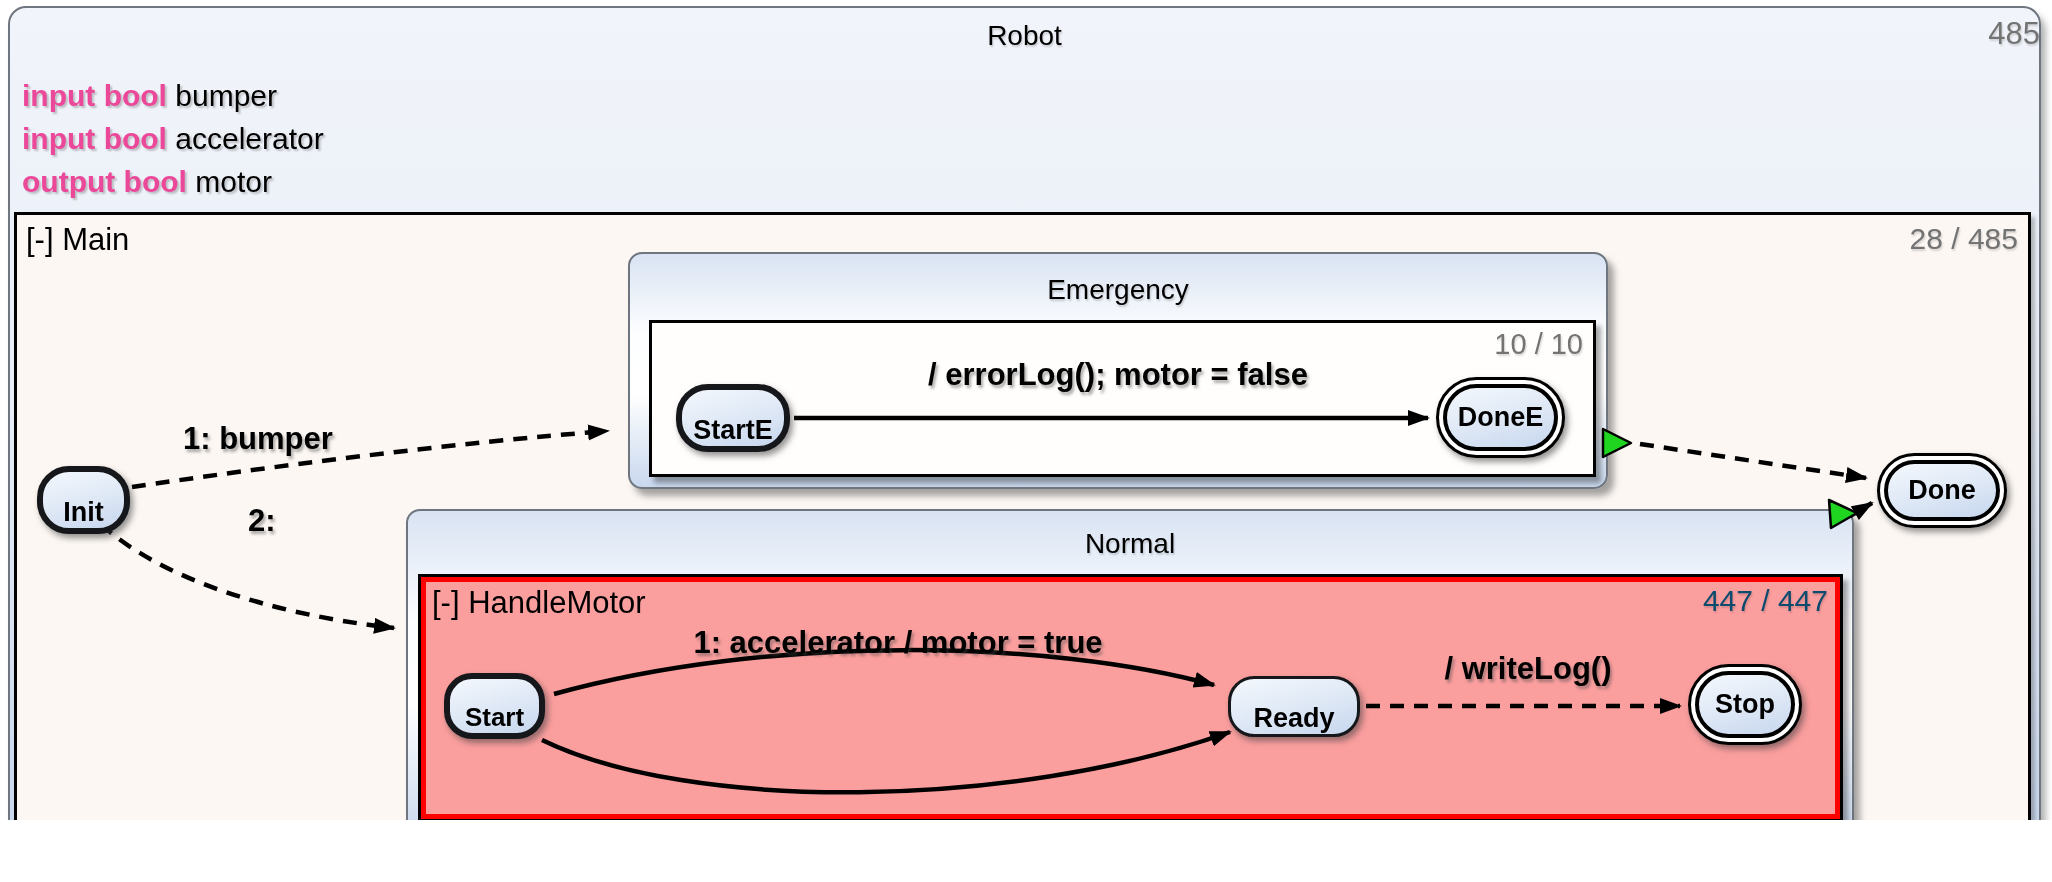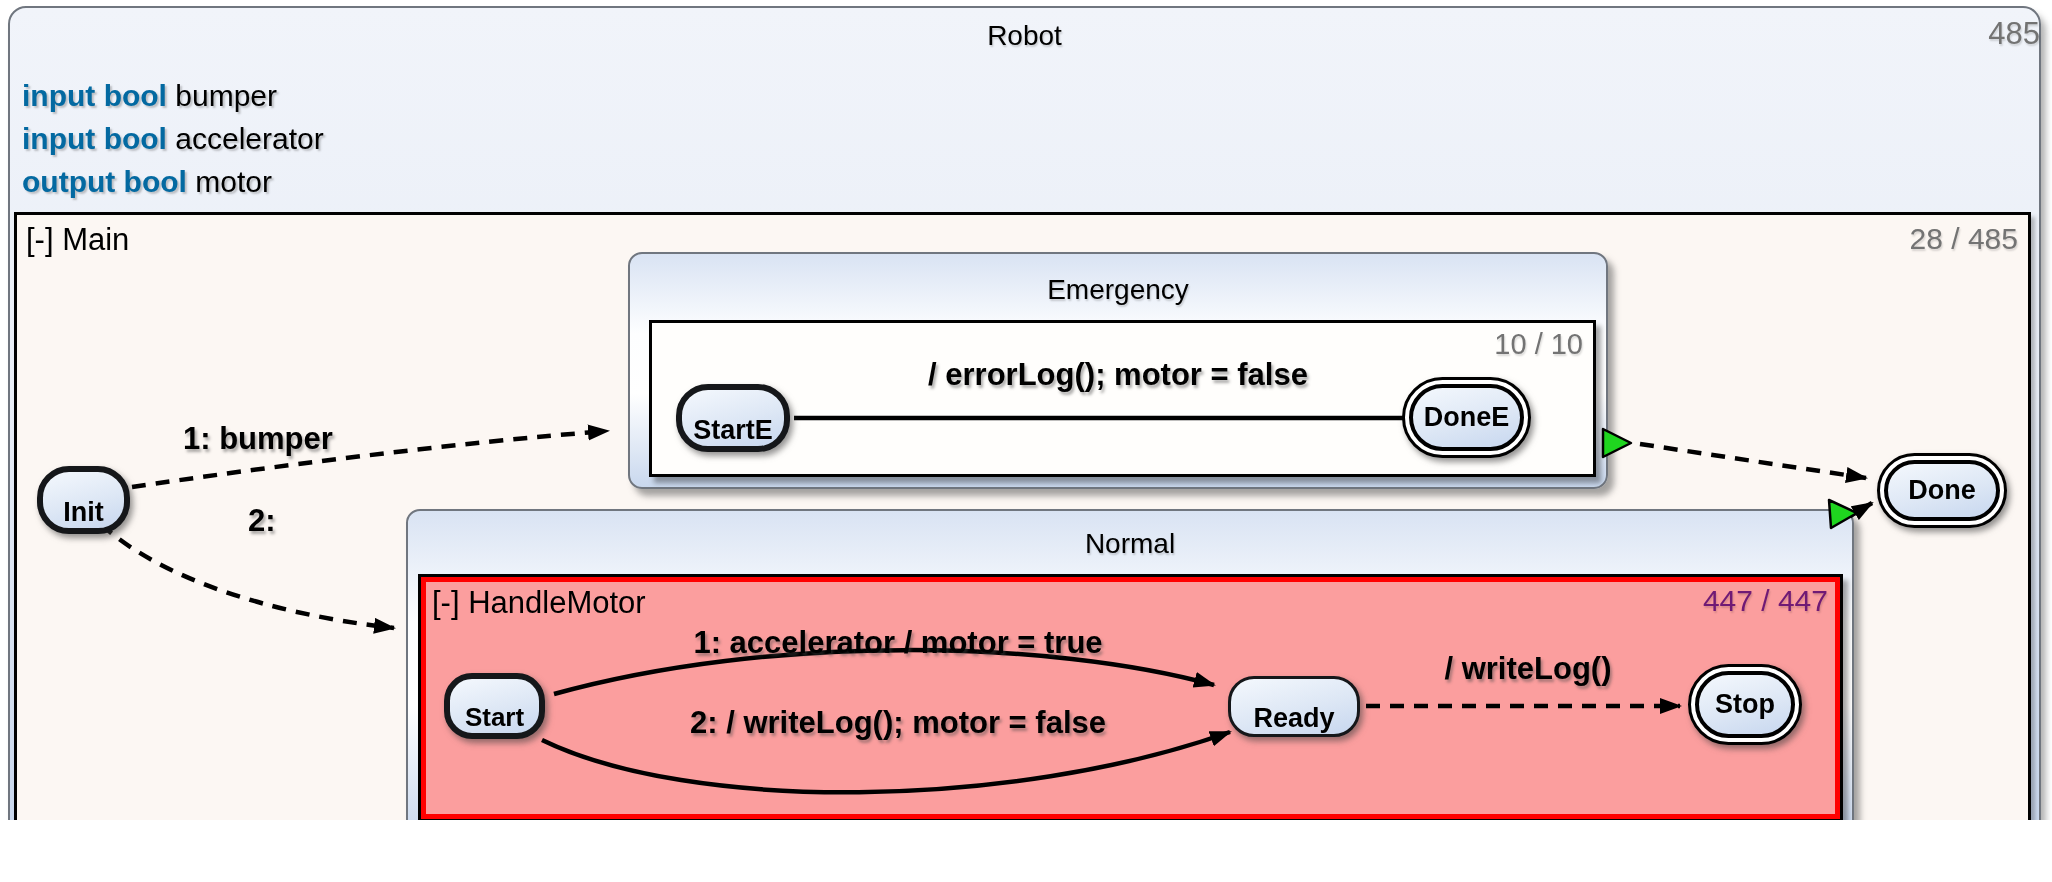--- a/index.html
+++ b/index.html
@@ -11,21 +11,21 @@
     border:2px solid #70767f;border-radius:18px;box-sizing:border-box;
     background:linear-gradient(180deg,#f1f4fa 0%,#e9eef7 45%,#c6d5ec 100%);
     box-shadow:5px 7px 6px rgba(90,90,90,.45);}
   .root-title{position:absolute;left:8px;top:20px;width:2033px;text-align:center;
     font-size:28px;text-shadow:1px 2px 2px rgba(0,0,0,.18);}
   .counter{font-size:30px;white-space:nowrap;text-shadow:1px 2px 2px rgba(0,0,0,.15);}
   .counter.red{color:#737373;}
   .root-counter{position:absolute;top:16px;left:1870px;width:170px;text-align:right;font-size:31px;}
   .declarations{position:absolute;left:22px;top:74px;font-size:30px;line-height:43px;
     text-shadow:2px 2px 2px rgba(70,70,70,.3);}
-  .kw{font-weight:bold;color:#0369a1;}
+  .kw{font-weight:bold;color:#ec4899;}
 
   
   .main-region{position:absolute;left:14px;top:212px;width:2017px;height:647px;
     border:3px solid #000;box-sizing:border-box;background:#fcf7f3;
     box-shadow:4px 5px 4px rgba(0,0,0,.25);}
   .region-label{position:absolute;font-size:31px;white-space:nowrap;}
   .main-label{left:26px;top:222px;}
   .main-counter{position:absolute;top:222px;left:1790px;width:228px;text-align:right;font-size:30px;}
 
   
@@ -40,41 +40,41 @@
   .normal-title{left:406px;top:528px;width:1448px;}
 
   .inner-region{position:absolute;border:3px solid #000;box-sizing:border-box;
     box-shadow:5px 6px 5px rgba(0,0,0,.35);}
   .handle-emergency{left:649px;top:320px;width:947px;height:157px;background:#fffefc;}
   .handle-motor{left:418px;top:574px;width:1425px;height:248px;background:#fb9e9e;
     box-shadow:inset 0 0 0 5px #ff0000,5px 6px 5px rgba(0,0,0,.35);}
   .he-label{left:661px;top:330px;}
   .he-counter{position:absolute;top:328px;left:1380px;width:203px;text-align:right;font-size:29px;}
   .hm-label{left:432px;top:585px;}
-  .hm-counter{position:absolute;top:584px;left:1560px;width:268px;text-align:right;font-size:30px;color:#701a75;}
+  .hm-counter{position:absolute;top:584px;left:1560px;width:268px;text-align:right;font-size:30px;color:#0c4a6e;}
 
   
   .state{position:absolute;box-sizing:border-box;display:flex;align-items:flex-end;justify-content:center;
     background:linear-gradient(165deg,#f4f8fd 0%,#dde7f5 55%,#c7d7ef 100%);
     border:3px solid #15171a;border-radius:32px;
     font-weight:bold;font-size:27px;z-index:6;
     filter:drop-shadow(3px 4px 3px rgba(60,60,60,.55));}
   .state.initial{border-width:6px;}
   .st-init{left:37px;top:466px;width:93px;height:68px;}
   .st-startE{left:676px;top:384px;width:114px;height:68px;}
   .st-start{left:444px;top:673px;width:101px;height:66px;border-radius:28px;font-size:26px;}
   .st-ready{left:1228px;top:676px;width:132px;height:61px;border-radius:26px;}
 
   .final{position:absolute;box-sizing:border-box;border:3px solid #000;border-radius:46px;
     background:#ffffff;padding:4px;z-index:6;
     filter:drop-shadow(3px 4px 3px rgba(60,60,60,.55));}
   .final-inner{width:100%;height:100%;box-sizing:border-box;border:4px solid #000;border-radius:36px;
     background:linear-gradient(165deg,#f4f8fd 0%,#dde7f5 55%,#c7d7ef 100%);
     display:flex;align-items:center;justify-content:center;font-weight:bold;font-size:27px;}
-  .st-doneE{left:1402px;top:377px;width:129px;height:81px;}
+  .st-doneE{left:1436px;top:377px;width:129px;height:81px;}
   .st-stop{left:1688px;top:664px;width:114px;height:81px;}
   .st-done{left:1877px;top:453px;width:130px;height:75px;}
 
   
   #edges{position:absolute;left:0;top:0;z-index:5;}
   .edge{fill:none;stroke:#000;stroke-width:4.5px;}
   .edge.dashed{stroke-dasharray:14 10;}
   .term-triangle{fill:#1fd51f;stroke:#000;stroke-width:2.5px;stroke-linejoin:round;}
 
   .edge-label{position:absolute;font-weight:bold;font-size:31px;white-space:nowrap;z-index:7;
@@ -153,16 +153,15 @@
       <div class="final-inner">Stop</div>
     </div>
   <div class="final st-done">
       <div class="final-inner">Done</div>
     </div>
 
   <div class="edge-label lbl-bumper">1: bumper</div>
   <div class="edge-label lbl-two">2:</div>
   <div class="edge-label lbl-errorlog">/ errorLog(); motor = false</div>
   <div class="edge-label lbl-accel">1: accelerator / motor = true</div>
-  <div class="edge-label lbl-writelog">2: / writeLog(); motor = false</div>
   <div class="edge-label lbl-getimage">/ writeLog()</div>
 
 </div>
 
 </body></html>

